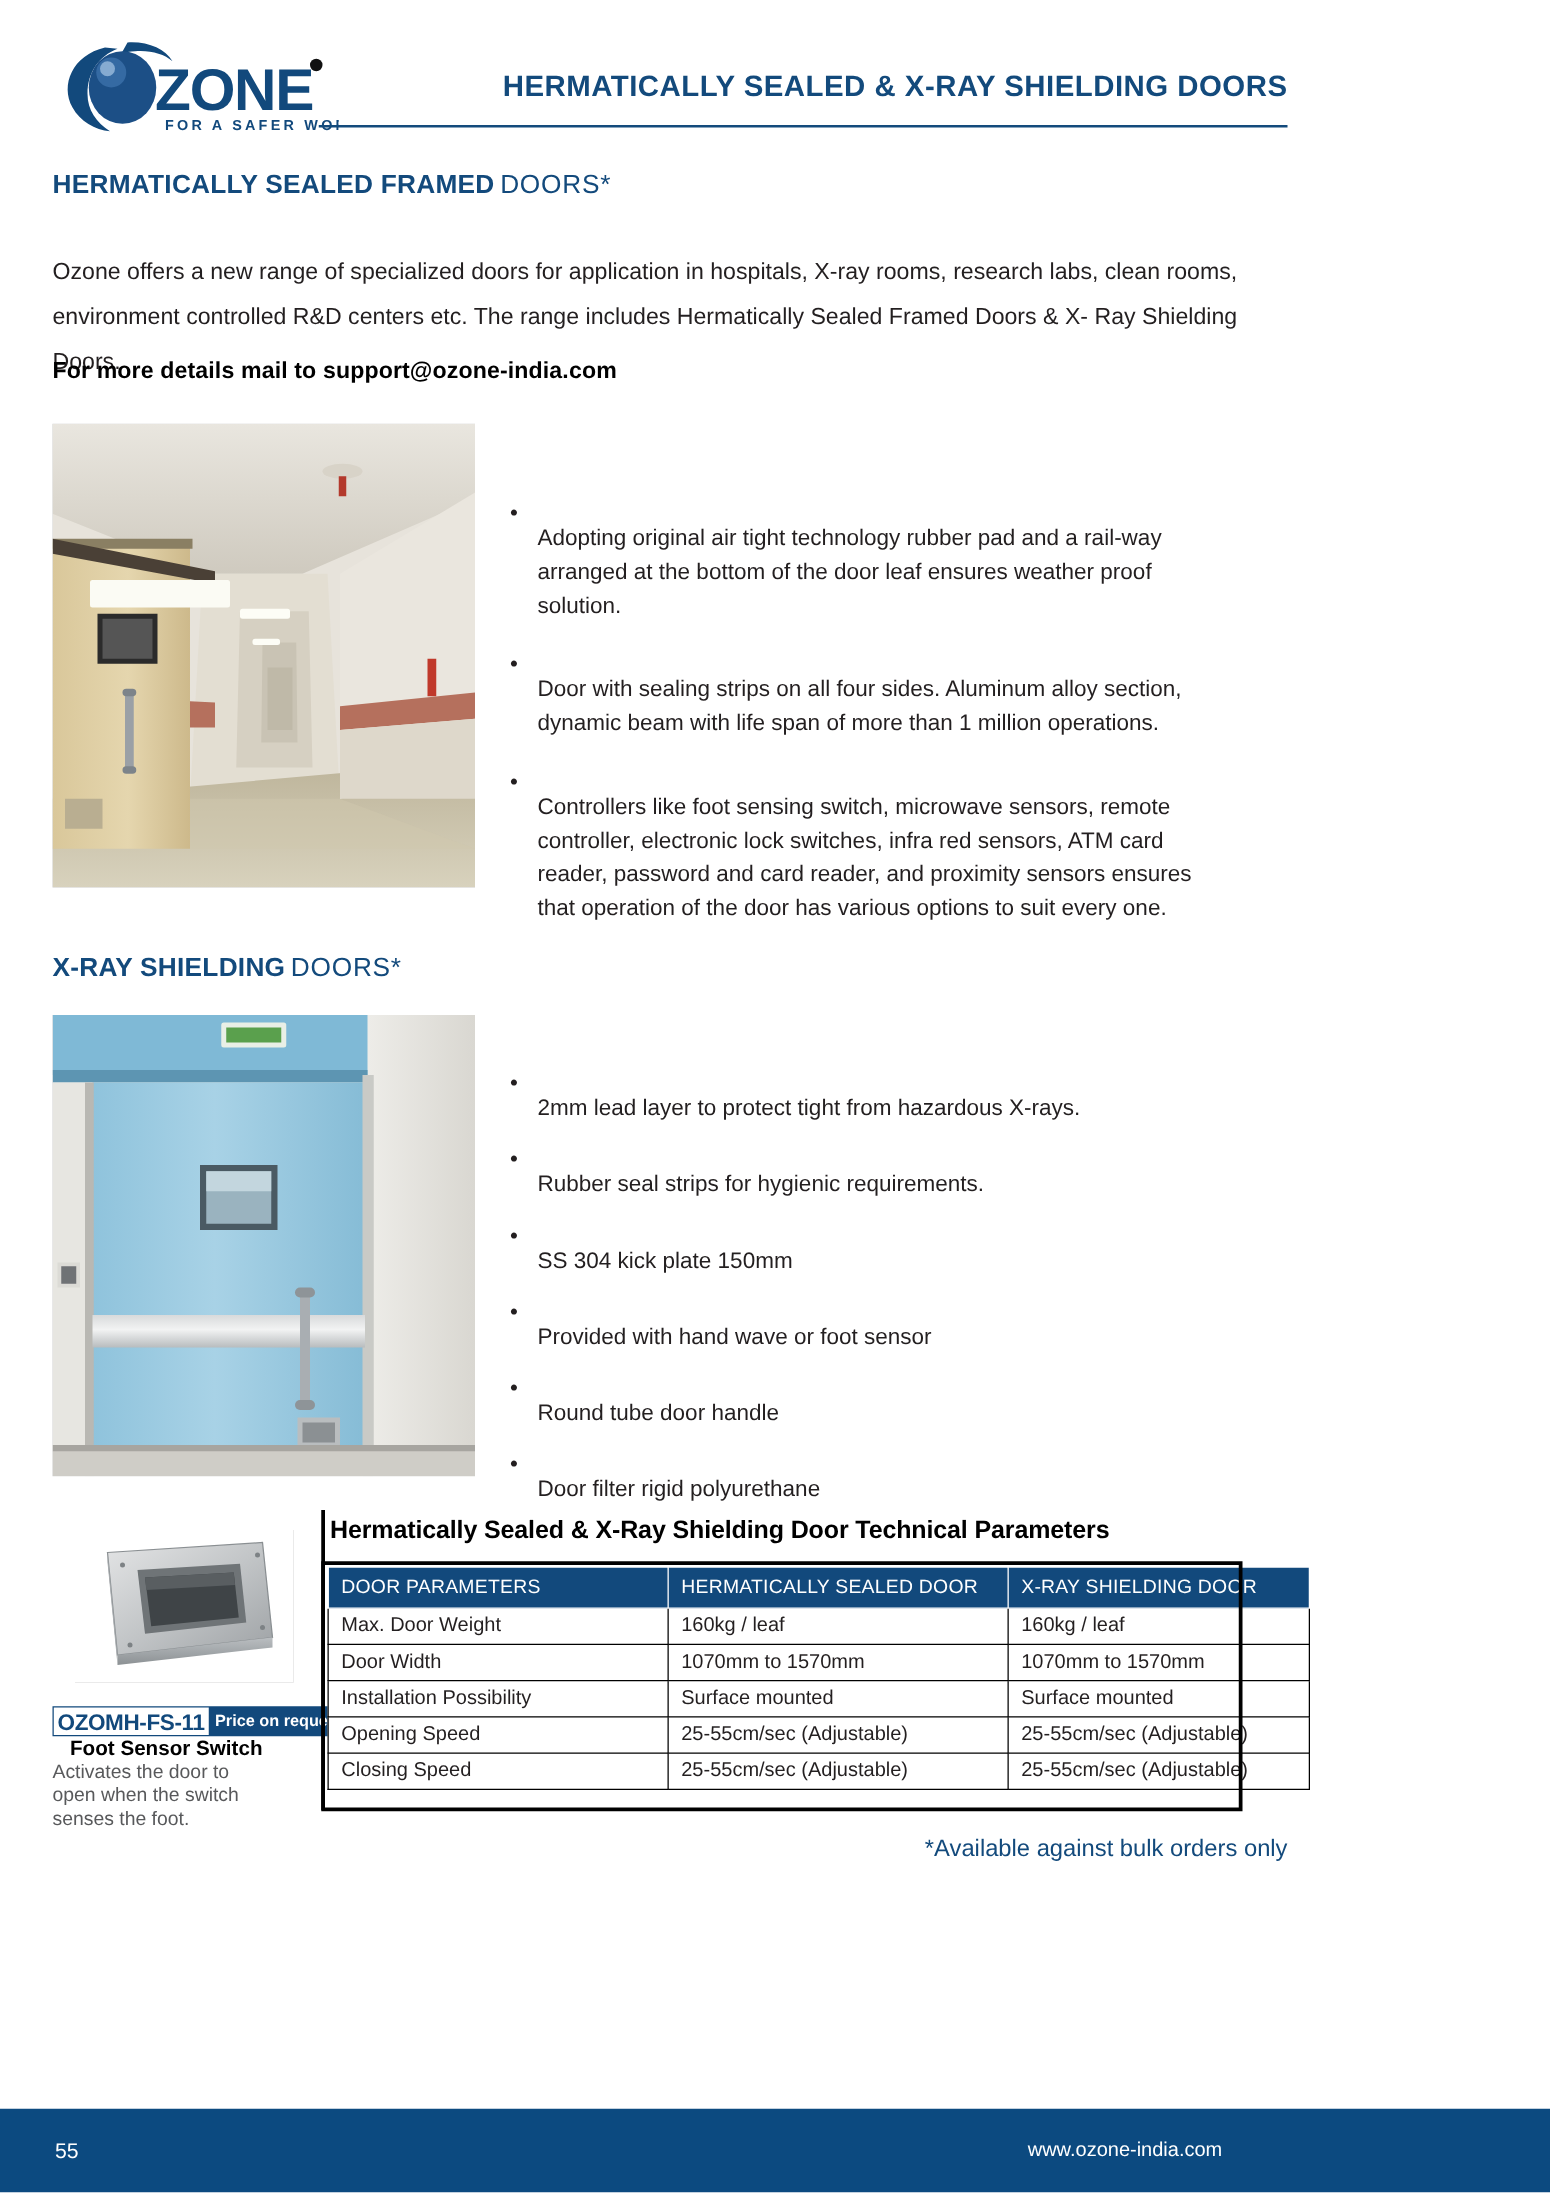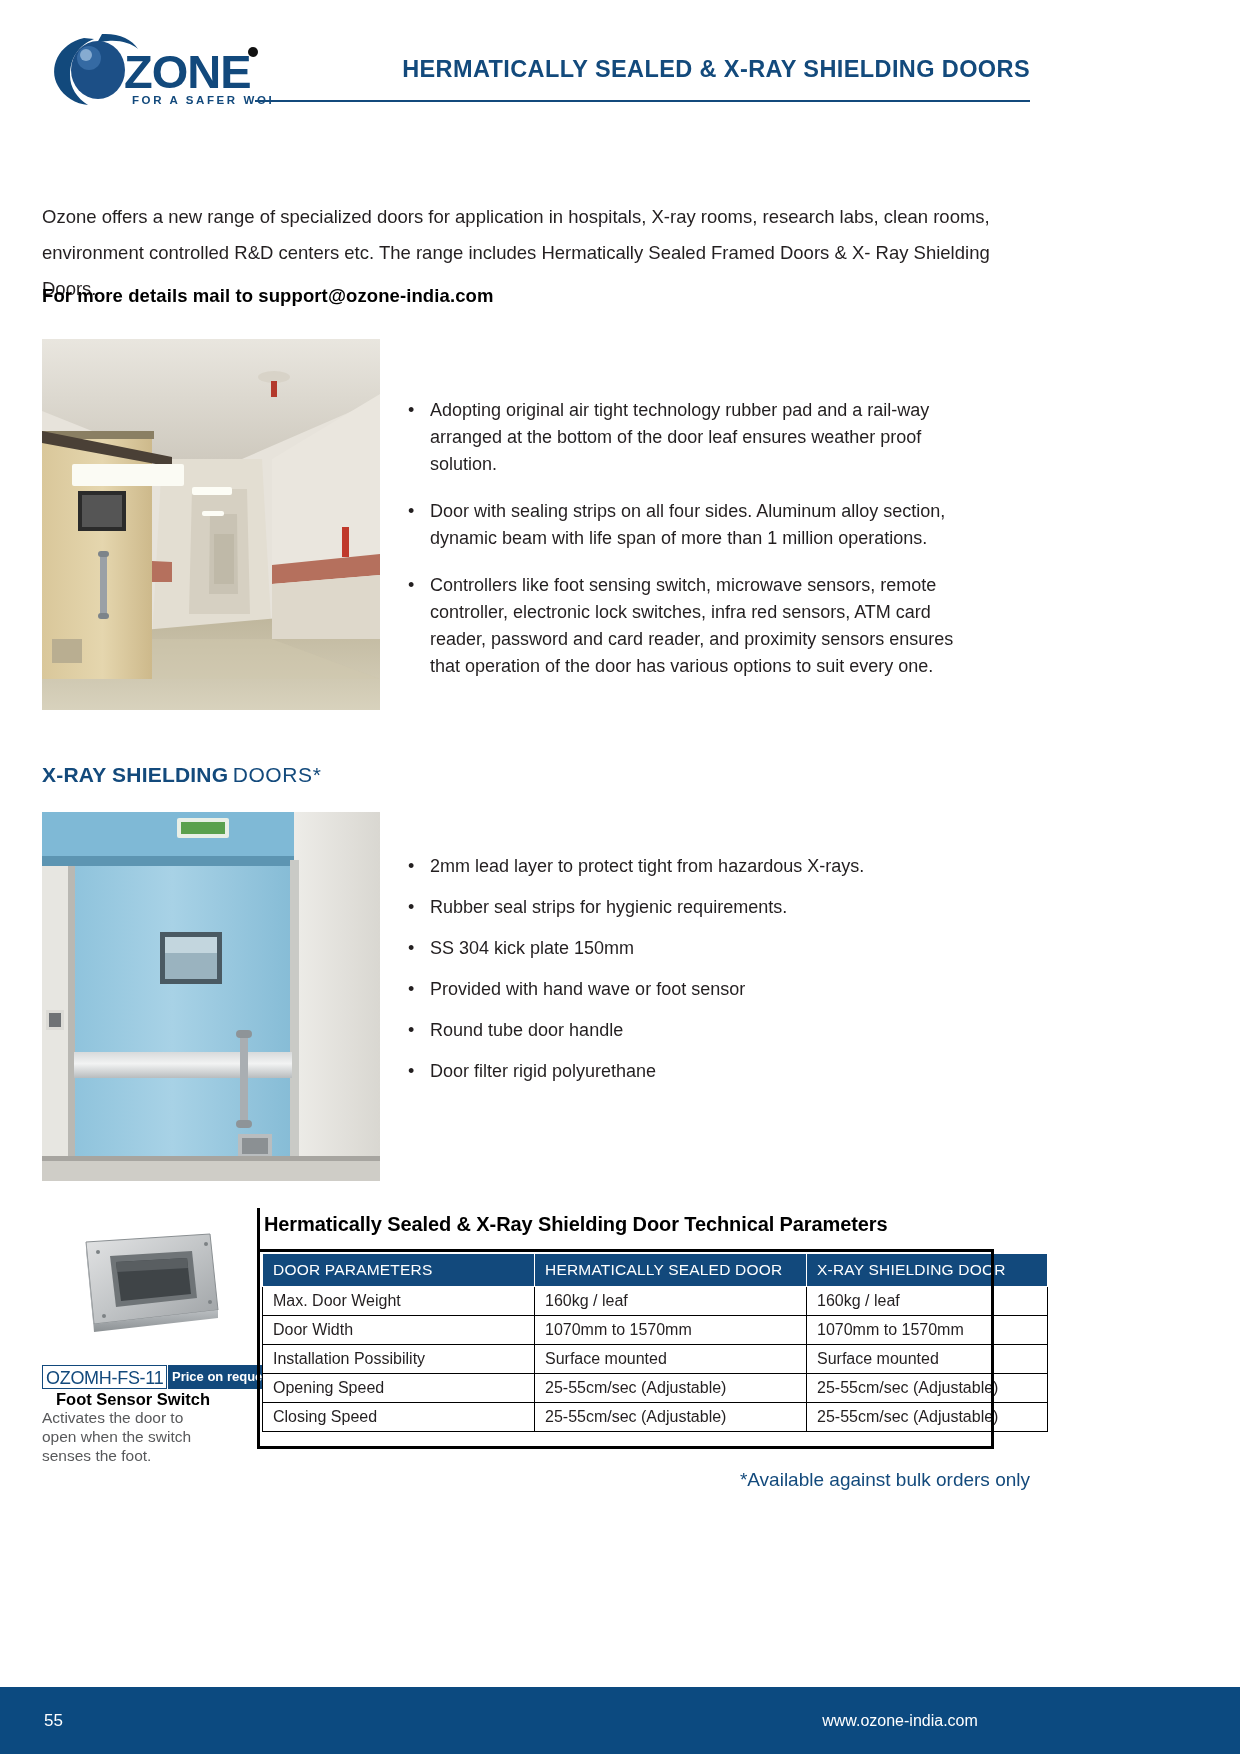--- a/index.html
+++ b/index.html
@@ -123,21 +123,21 @@
   }
   .bullets-1 .bullet-row { margin-bottom: 20px; }
   .bullets-2 .bullet-row { margin-bottom: 14px; }
   .bullet-dot {
     width: 22px;
     flex: 0 0 22px;
     font-size: 18px;
     line-height: 27px;
     color: #231f20;
   }
-  .bullet-text { flex: 1; }
+  .bullet-text { flex: 1; margin-top: 20px; }
 
   
   .table-title {
     position: absolute;
     left: 264px;
     top: 1213px;
     font-size: 20px;
     font-weight: bold;
     color: #000;
     letter-spacing: -0.1px;
@@ -197,21 +197,21 @@
     width: 225px;
     height: 24px;
   }
   .prod-code {
     position: absolute;
     left: 0; top: 0;
     height: 24px;
     line-height: 24px;
     padding: 0 3px;
     font-size: 18px;
-    font-weight: normal;
+    font-weight: bold;
     color: #12497c;
     border: 1.5px solid #12497c;
     box-sizing: border-box;
     background: #fff;
     letter-spacing: -0.3px;
   }
   .prod-price {
     position: absolute;
     left: 126px; top: 0;
     width: 99px;
@@ -303,20 +303,24 @@
       <text x="86" y="74" font-family="'Liberation Sans', sans-serif" font-size="11.5" font-weight="bold" fill="#12497c" letter-spacing="2.6">FOR A SAFER WORLD</text>
     </svg>
   </div>
 
   <div class="header-title">HERMATICALLY SEALED &amp; X-RAY SHIELDING DOORS</div>
   <div class="header-rule"></div>
 </div>
 
 <div class="section-head" style="top:136px;">
   <span class="sh-rule"></span>
+  <span class="sh-inner">
+    <span class="sh-bold">HERMATICALLY SEALED FRAMED</span>
+    <span class="sh-light">DOORS*</span>
+  </span>
 </div>
 
 <div class="intro">Ozone offers a new range of specialized doors for application in hospitals, X-ray rooms, research labs, clean rooms, environment controlled R&amp;D centers etc. The range includes Hermatically Sealed Framed Doors &amp; X- Ray Shielding Doors.</div>
 <div class="intro-bold">For more details mail to support@ozone-india.com</div>
 
 <div class="photo photo-1">
   <svg width="338" height="371" viewBox="0 0 338 371">
     <defs>
       <linearGradient id="ceil" x1="0" y1="0" x2="0" y2="1">
         <stop offset="0%" stop-color="#e9e6df"></stop>

